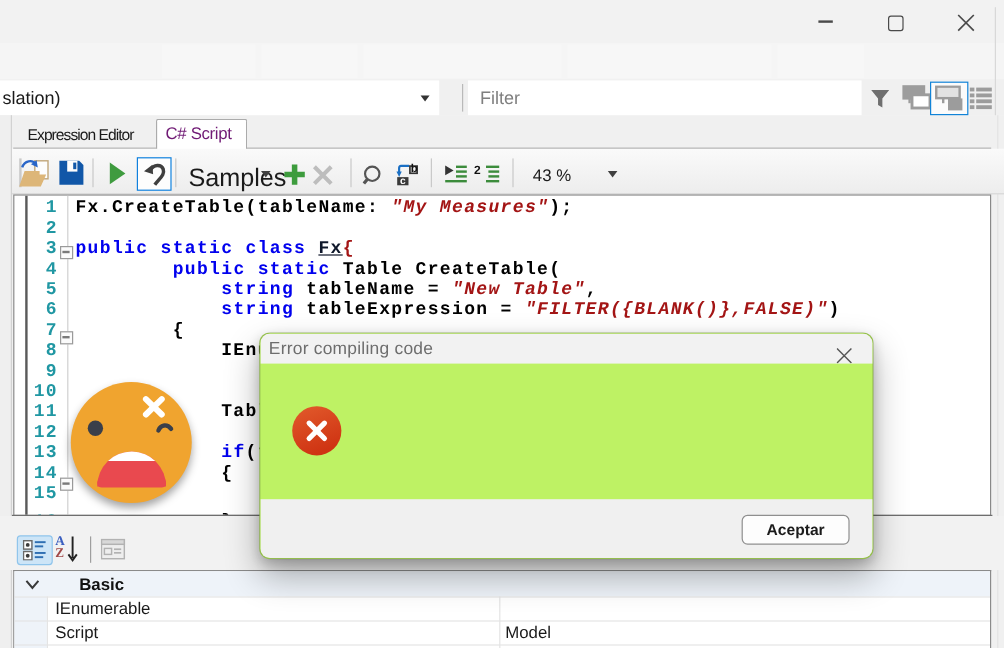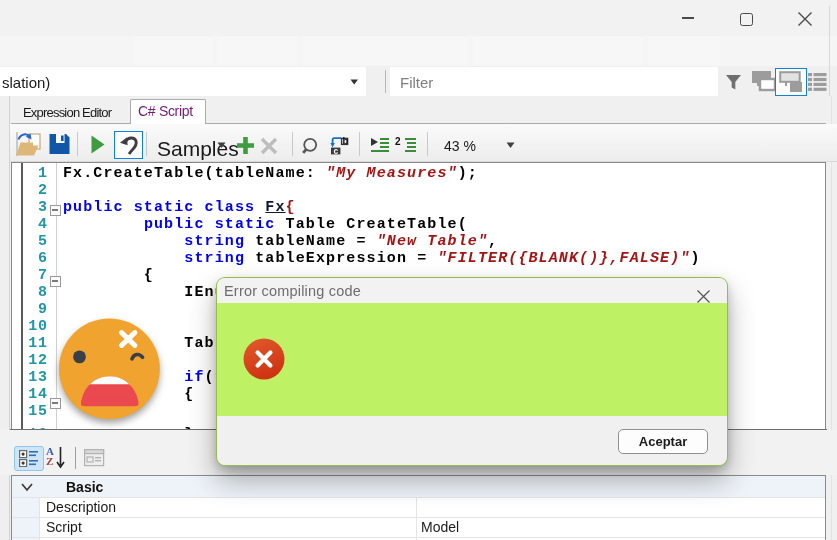--- a/index.html
+++ b/index.html
@@ -255,21 +255,21 @@
 </svg>
 
 <div class="abs" style="left:11px;top:475px;width:815px;height:65px;background:#ffffff;border-top:1px solid #8a8a8a;border-left:1px solid #8a8a8a;border-right:1px solid #8a8a8a;box-sizing:border-box;">
   <div class="abs" style="left:0;top:0;width:813px;height:21px;background:#eef3f9;"></div>
   <div class="abs" style="left:0;top:21px;width:27px;height:44px;background:#eef3f9;"></div>
   <svg class="abs" style="left:9px;top:6px;" width="12" height="10">
       <path d="M1,2 L6,8 L11,2" fill="none" stroke="#3a3a3a" stroke-width="1.7"></path>
     </svg>
   <div class="abs" style="left:34px;top:3px;font-size:14px;font-weight:bold;color:#111;margin-left:20px;">Basic</div>
   <div class="abs" style="left:0;top:21px;width:813px;height:1px;background:#e4e4e4;"></div>
-  <div class="abs" style="left:34px;top:23px;font-size:14px;color:#1a1a1a;">Description</div>
+  <div class="abs" style="left:34px;top:23px;font-size:14px;color:#1a1a1a;">IEnumerable</div>
   <div class="abs" style="left:0;top:41px;width:813px;height:1px;background:#e4e4e4;"></div>
   <div class="abs" style="left:34px;top:43px;font-size:14px;color:#1a1a1a;">Script</div>
   <div class="abs" style="left:409px;top:43px;font-size:14px;color:#1a1a1a;">Model</div>
   <div class="abs" style="left:27px;top:21px;width:1px;height:44px;background:#e4e4e4;"></div>
   <div class="abs" style="left:404px;top:21px;width:1px;height:44px;background:#e4e4e4;"></div>
   <div class="abs" style="left:0;top:61px;width:813px;height:1px;background:#e4e4e4;"></div>
 </div>
 
 <div class="abs" style="left:216px;top:277px;width:512px;height:189px;background:#bef264;border:1px solid rgba(0,0,0,0.22);border-radius:9px;box-shadow:0 14px 28px rgba(0,0,0,0.30),0 4px 10px rgba(0,0,0,0.18);box-sizing:border-box;overflow:hidden;">
   <div class="abs" style="left:0;top:0;width:512px;height:25px;background:#f2f2f2;"></div>

